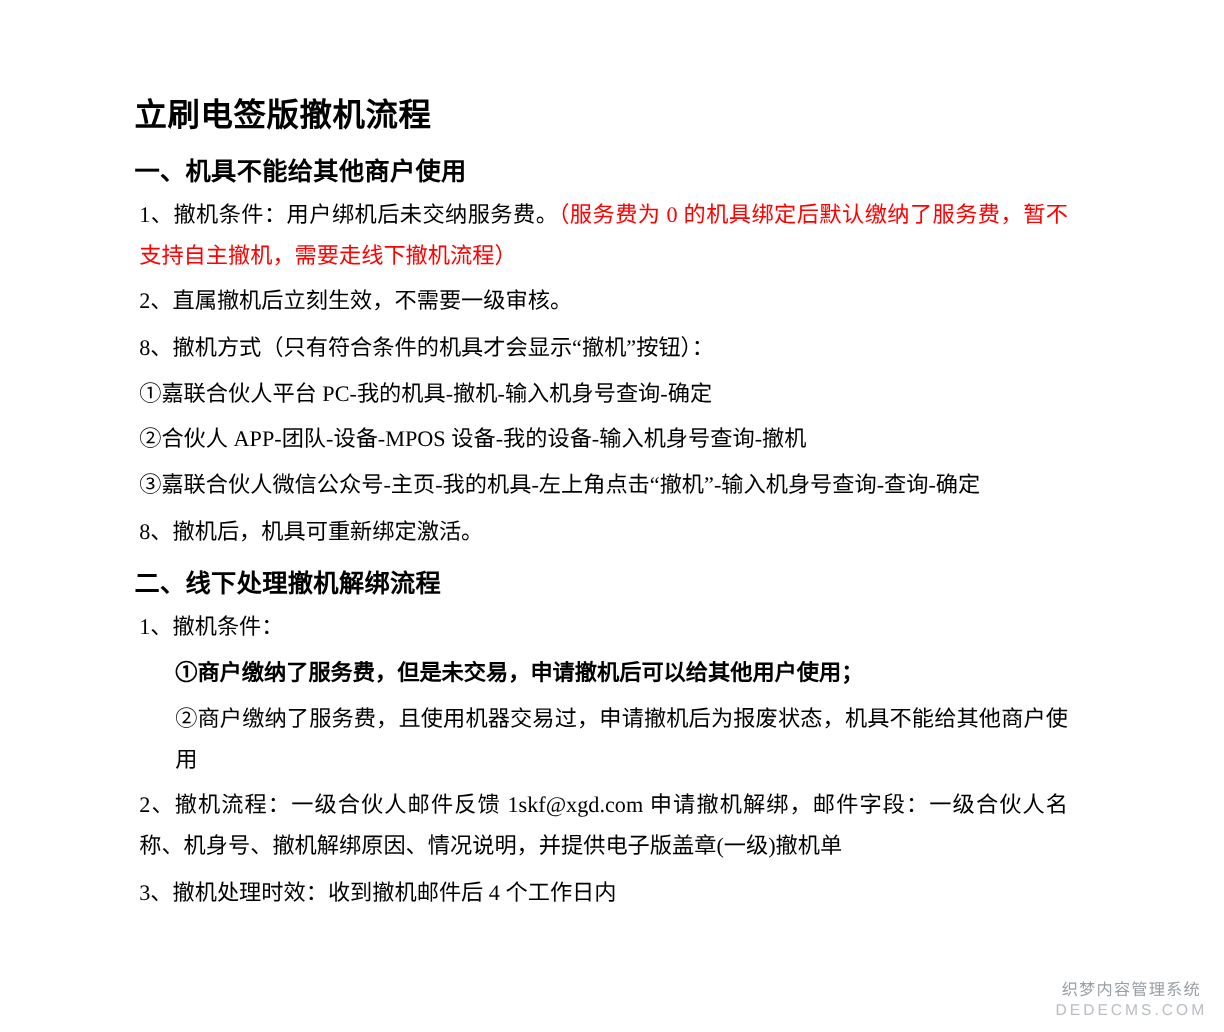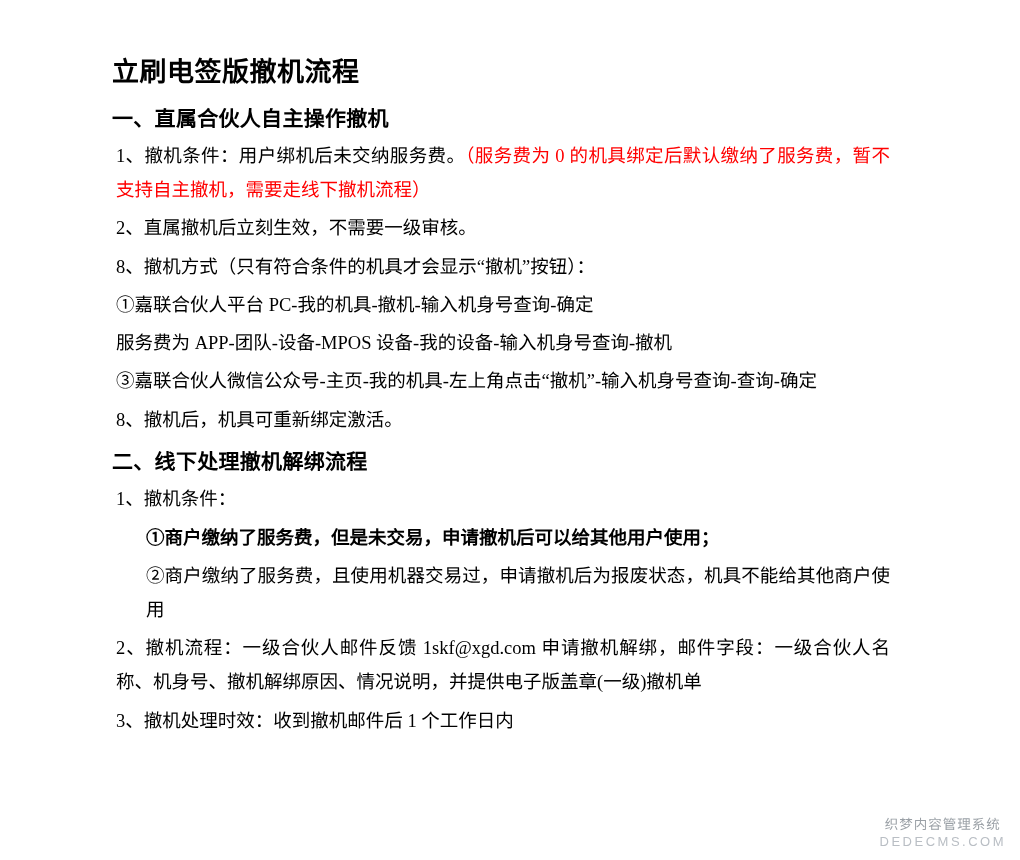--- a/index.html
+++ b/index.html
@@ -18,21 +18,21 @@
   .page {
     position: absolute;
     left: 0;
     top: 0;
     width: 1020px;
     height: 860px;
   }
   .content {
     position: absolute;
     left: 112px;
-    top: 52px;
+    top: 76px;
     width: 782px;
   }
   .doc-title {
     font-size: 27px;
     font-weight: bold;
     line-height: 1.5;
     margin: 0 0 10px 0;
     letter-spacing: 0.5px;
   }
   .heading {
@@ -80,47 +80,47 @@
   }
 </style>
 </head>
 <body>
 
 <div class="page">
   <div class="content">
 
     <h1 class="doc-title">立刷电签版撤机流程</h1>
 
-    <h2 class="heading">一、直属合伙人自主操作撤机</h2>
+    <h2 class="heading">一、机具不能给其他商户使用</h2>
 
     <p class="para"><span>1、撤机条件：用户绑机后未交纳服务费。</span><span class="red">（服务费为 0 的机具绑定后默认缴纳了服务费，暂不支持自主撤机，需要走线下撤机流程）</span></p>
 
     <p class="para">2、直属撤机后立刻生效，不需要一级审核。</p>
 
     <p class="para">8、撤机方式（只有符合条件的机具才会显示“撤机”按钮）：</p>
 
     <p class="para">①嘉联合伙人平台 PC-我的机具-撤机-输入机身号查询-确定</p>
 
-    <p class="para">服务费为 APP-团队-设备-MPOS 设备-我的设备-输入机身号查询-撤机</p>
+    <p class="para">②合伙人 APP-团队-设备-MPOS 设备-我的设备-输入机身号查询-撤机</p>
 
     <p class="para">③嘉联合伙人微信公众号-主页-我的机具-左上角点击“撤机”-输入机身号查询-查询-确定</p>
 
     <p class="para">8、撤机后，机具可重新绑定激活。</p>
 
     <h2 class="heading">二、线下处理撤机解绑流程</h2>
 
     <p class="para">1、撤机条件：</p>
 
     <p class="para sub-bold">①商户缴纳了服务费，但是未交易，申请撤机后可以给其他用户使用；</p>
 
     <p class="para sub">②商户缴纳了服务费，且使用机器交易过，申请撤机后为报废状态，机具不能给其他商户使用</p>
 
     <p class="para">2、撤机流程：一级合伙人邮件反馈 1skf@xgd.com 申请撤机解绑，邮件字段：一级合伙人名称、机身号、撤机解绑原因、情况说明，并提供电子版盖章(一级)撤机单</p>
 
-    <p class="para">3、撤机处理时效：收到撤机邮件后 1 个工作日内</p>
+    <p class="para">3、撤机处理时效：收到撤机邮件后 4 个工作日内</p>
 
   </div>
 
   <div class="watermark">
     <div class="wm-cn">织梦内容管理系统</div>
     <div class="wm-en">DEDECMS.COM</div>
   </div>
 </div>
 
 </body></html>

